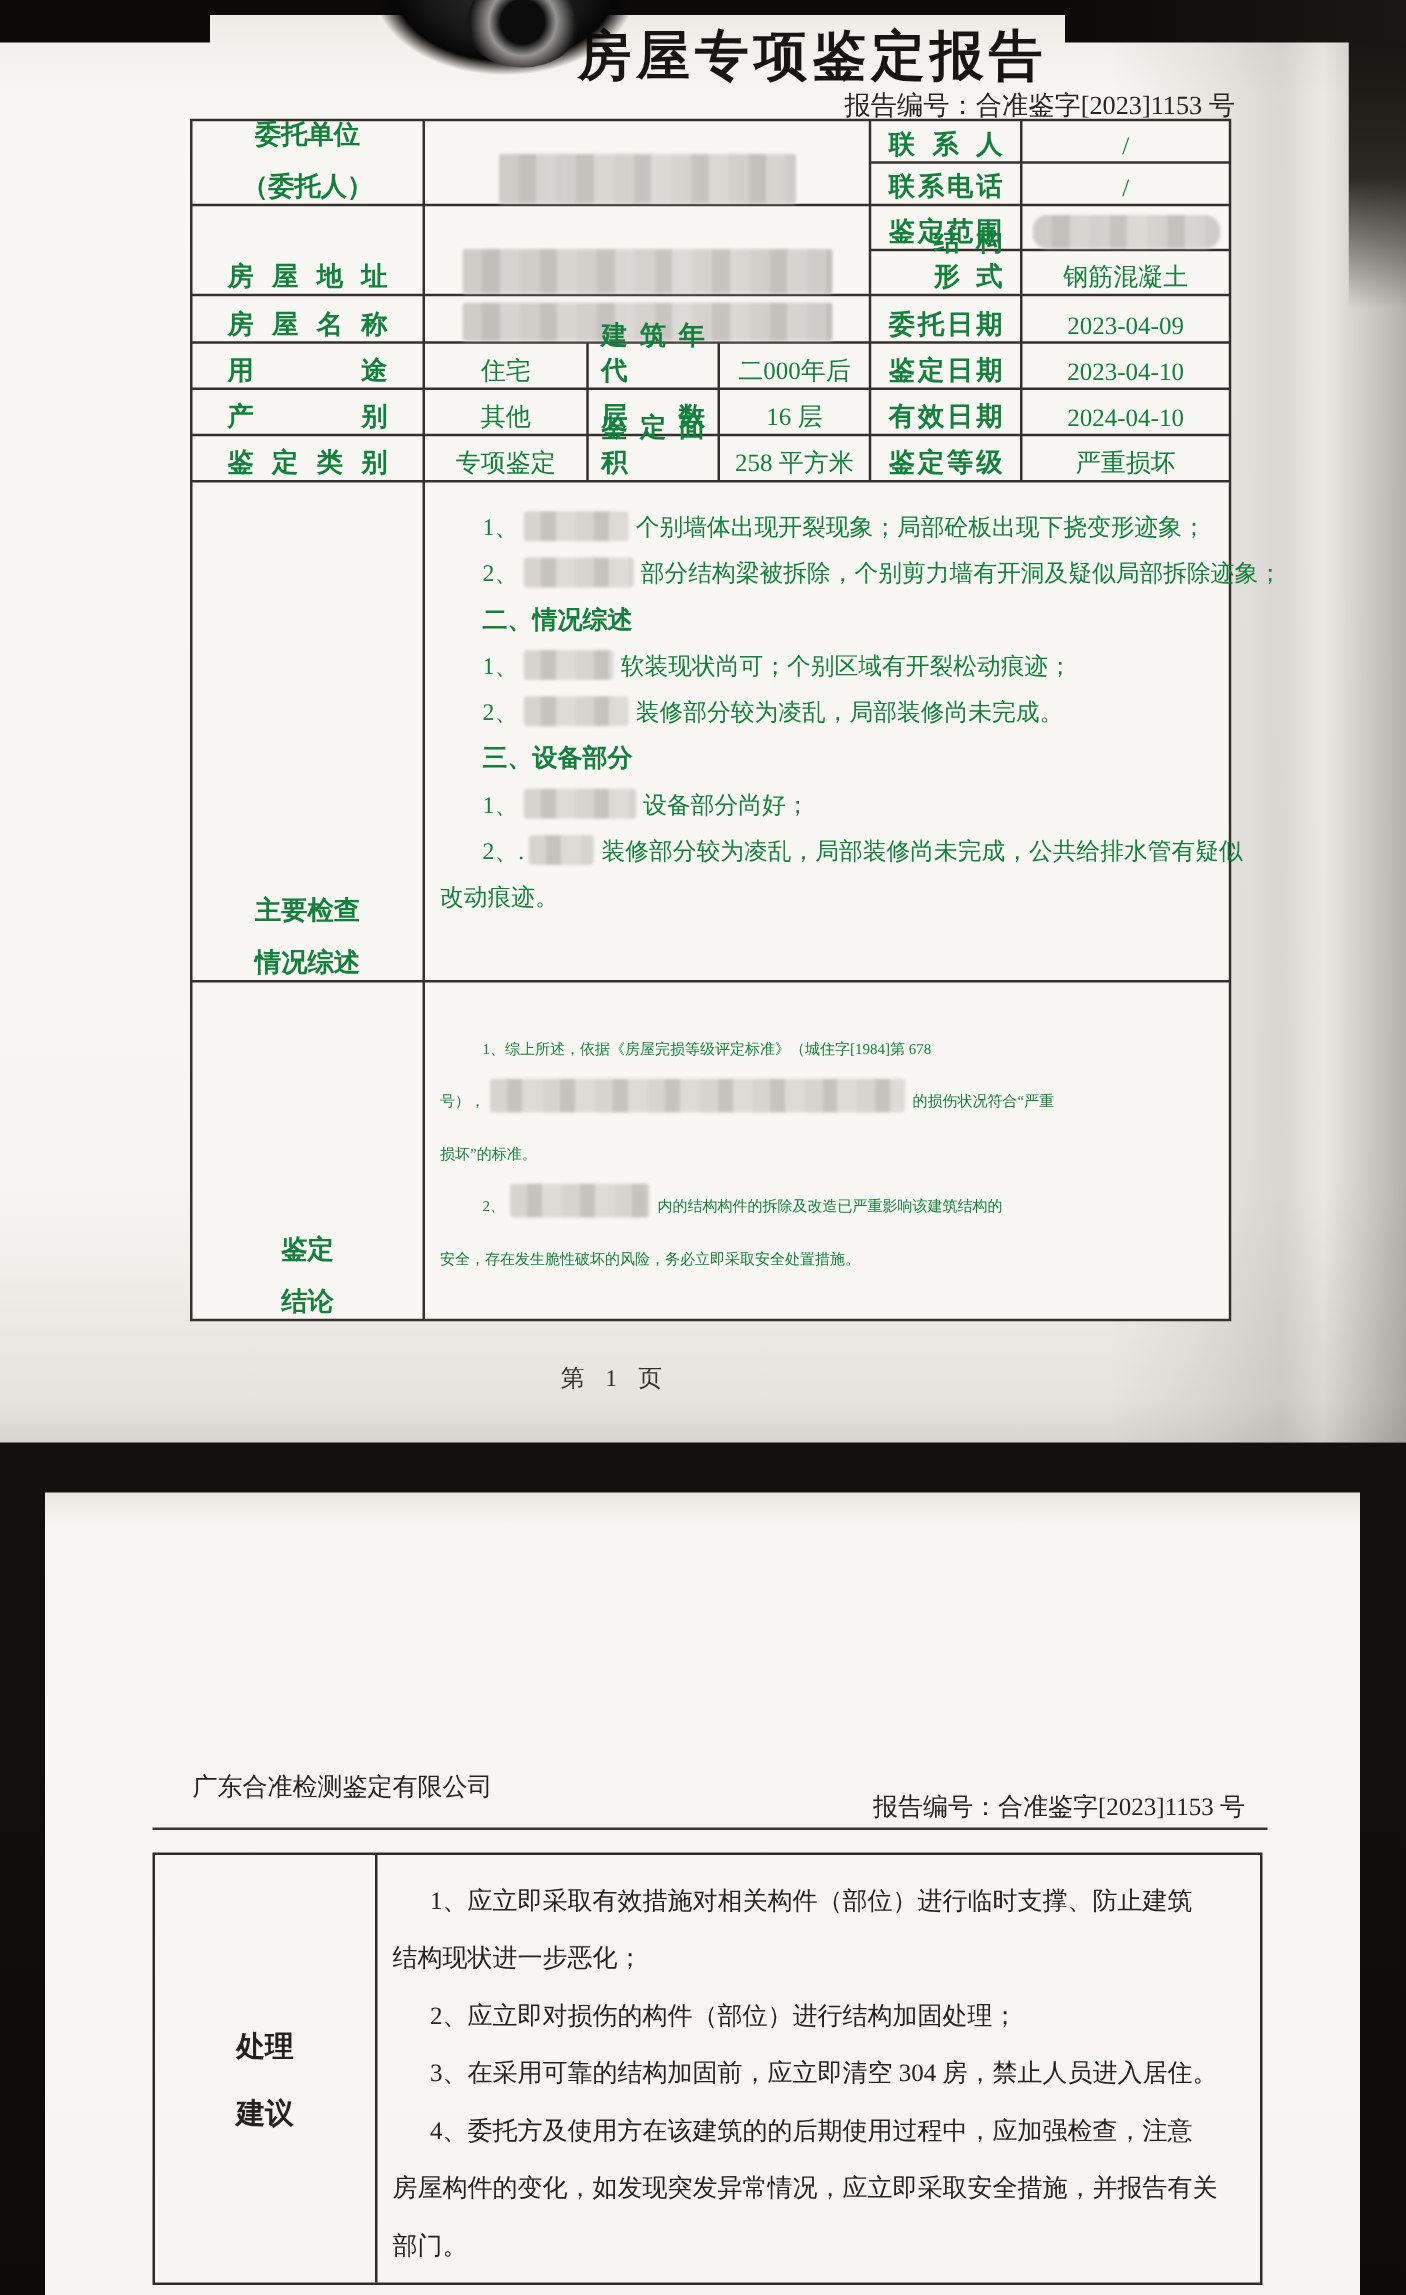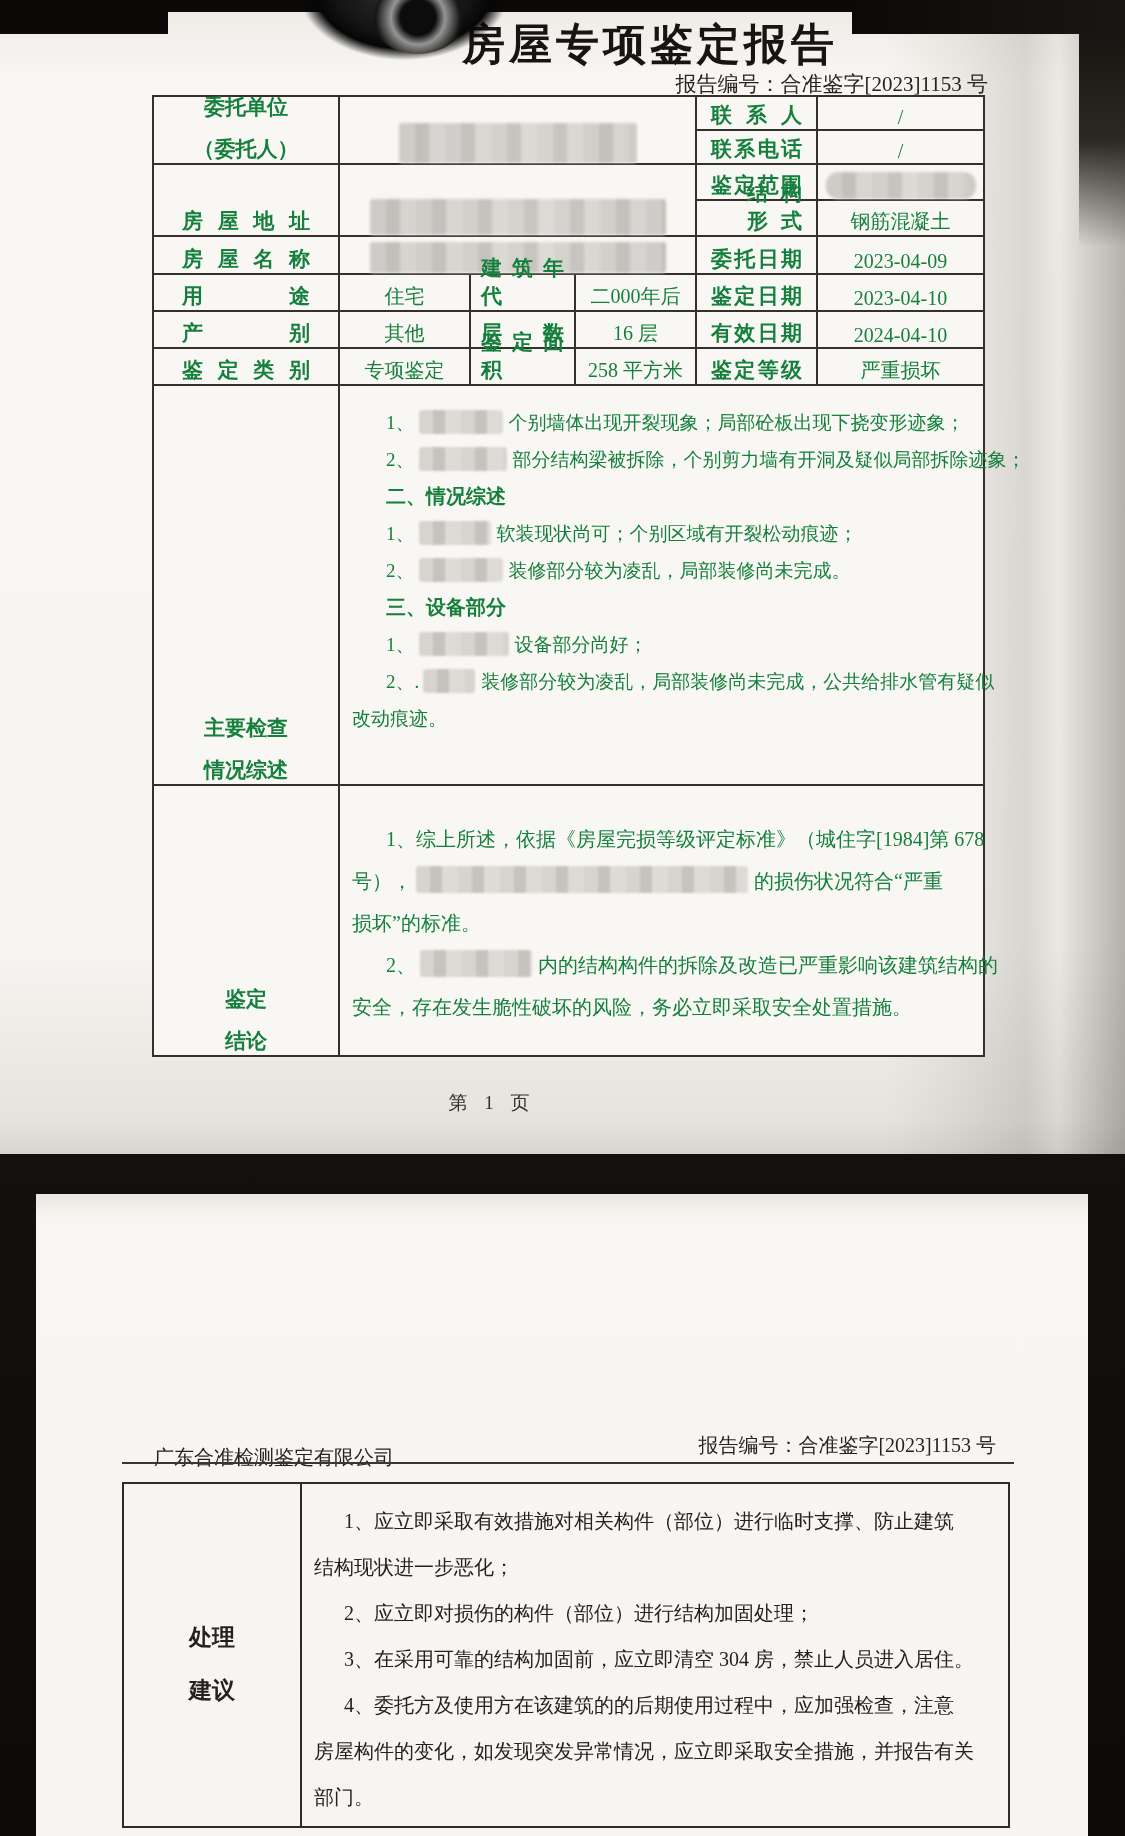--- a/index.html
+++ b/index.html
@@ -73,35 +73,35 @@
   .rb {
     display:inline-block; height:24px; border-radius:3px; vertical-align:-5px; margin:0 6px 0 4px;
     background-image:repeating-linear-gradient(90deg,#d7d4d0 0 14px,#c6c3bf 14px 26px,#dedbd7 26px 42px);
     filter:blur(1.3px);
   }
 
   .big-cell { display:block; }
   .sum-body { padding:18px 6px 0 12px; }
   .sum-body .line { line-height:37px; height:37px; white-space:nowrap; font-size:19px; }
   .con-body { padding:32px 6px 0 12px; }
-  .con-body .line { line-height:42px; height:42px; white-space:nowrap; font-size:20px; }
+  .con-body .line { line-height:42px; height:42px; white-space:nowrap; font-size:12px; }
   .head { font-weight:bold; font-size:20px !important; }
   .indent { padding-left:34px; }
 
   .p1-footer {
     position:absolute; left:152px; top:1078px; width:680px; text-align:center;
     font-size:19px; letter-spacing:6px; color:#33302c;
   }
 
   
   .page2 {
     left:36px; top:1194px; width:1052px; height:642px;
     background:linear-gradient(180deg,#e9e6e1 0%, #f8f6f2 4%, #f7f5f1 100%);
   }
-  .p2-company { position:absolute; left:118px; top:250px; font-size:20px; color:#26231f;font-family:Liberation Serif, serif; }
+  .p2-company { position:absolute; left:118px; top:222px; font-size:20px; color:#26231f;font-family:Liberation Serif, serif; }
   .p2-repno { position:absolute; left:560px; top:238px; width:400px; text-align:right; font-size:20px; color:#26231f; }
   .p2-rule { position:absolute; left:86px; top:268px; width:892px; height:2px; background:#3a3630; }
   .p2-table { position:absolute; left:86px; top:288px; width:888px; height:346px; border:2px solid #2f2c27; box-sizing:border-box; }
   .p2-divider { position:absolute; left:176px; top:0; width:2px; height:100%; background:#2f2c27; }
   .p2-label {
     position:absolute; left:0; top:138px; width:176px;
     display:flex; flex-direction:column; align-items:center; gap:22px;
     font-size:23px; font-weight:600; color:#24221f;
   }
   .p2-content { position:absolute; left:190px; top:14px; width:692px; }

